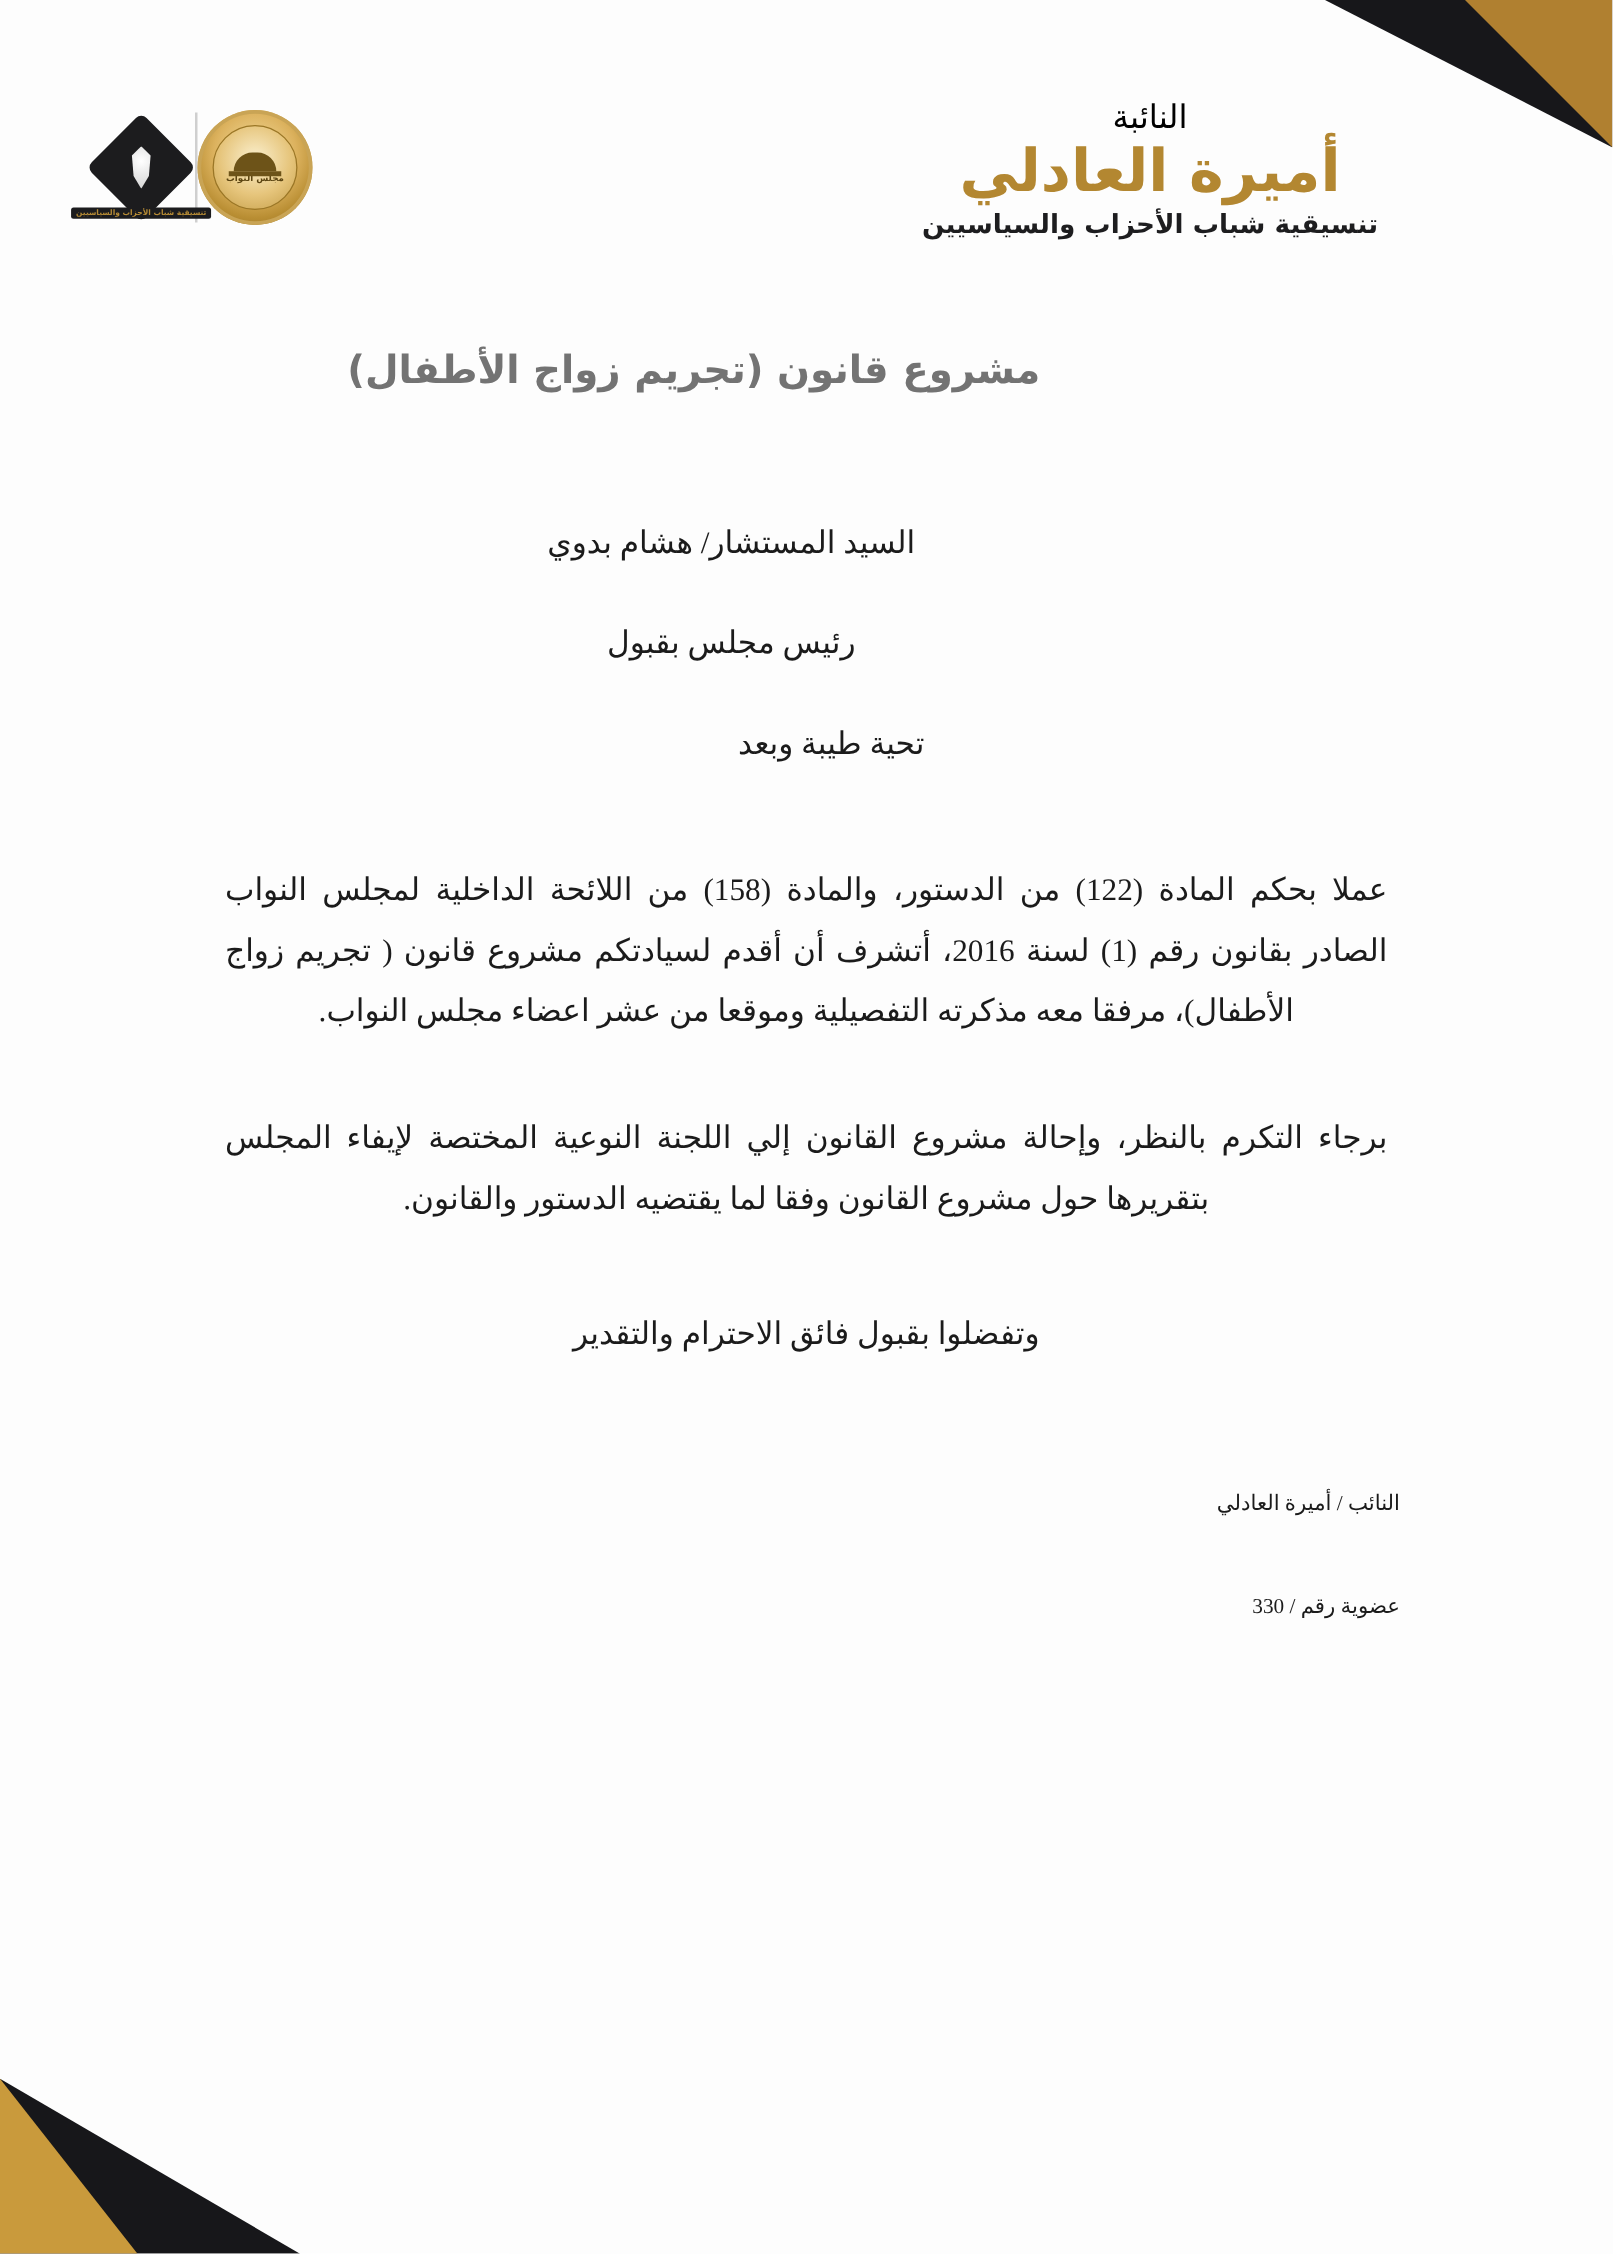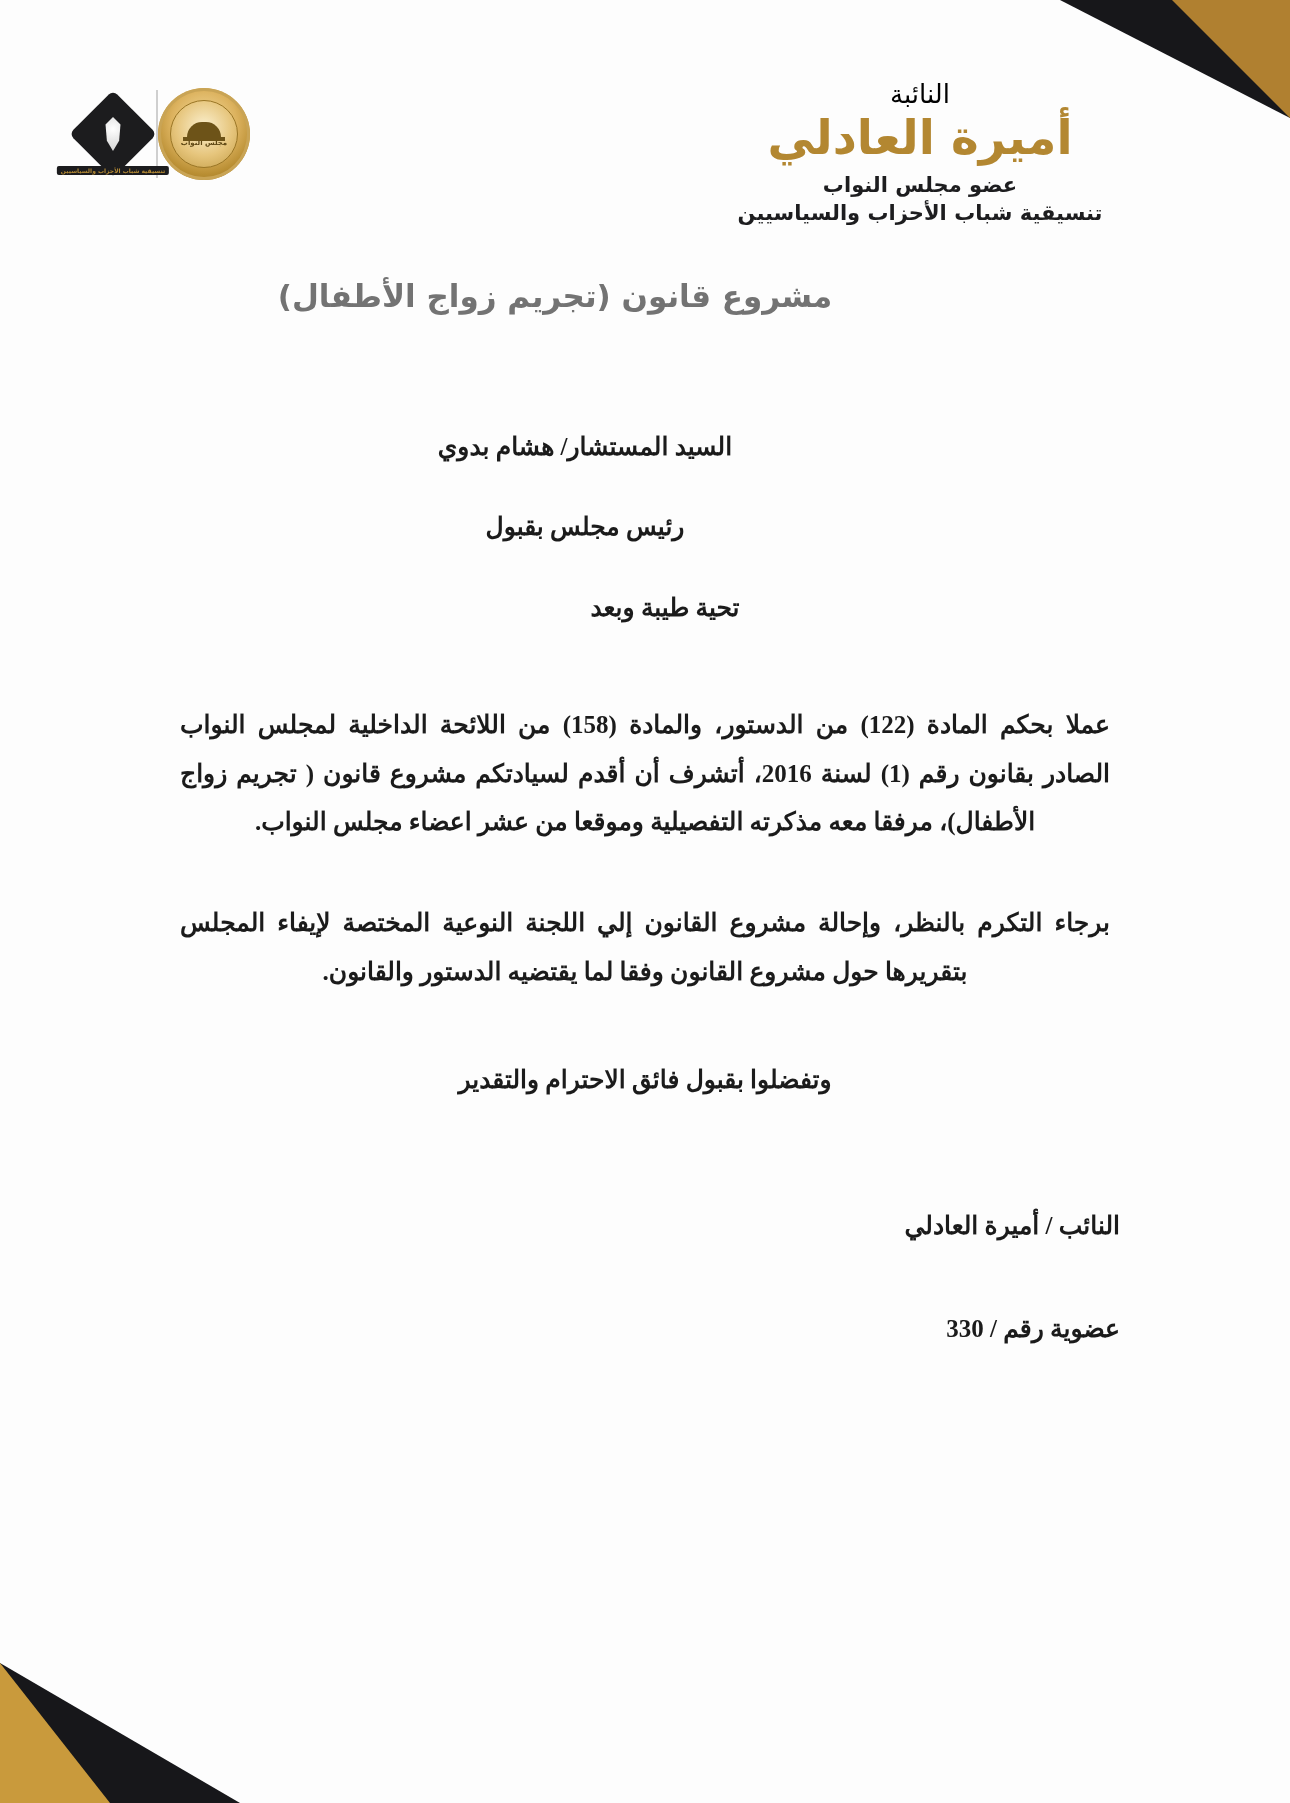--- a/index.html
+++ b/index.html
@@ -221,27 +221,26 @@
     text-align: center;
     font-size: 31px;
     font-weight: bold;
     font-family: "DejaVu Sans", "Liberation Sans", sans-serif;
     color: #737373;
     padding-right: 180px;
   }
 
   .content {
     position: absolute;
-    top: 424px;
+    top: 412px;
     right: 150px;
     left: 150px;
     font-size: 25px;
     line-height: 1.85;
     text-align: right;
-    font-weight: bold;
   }
 
   .addressee {
     text-align: center;
     margin-right: 120px;
     font-size: 25px;
   }
   .addressee p { margin: 0 0 34px 0; }
 
   .greeting {
@@ -264,21 +263,21 @@
 
   .closing {
     text-align: center;
     margin-bottom: 90px;
     font-size: 25px;
   }
 
   .signature {
     text-align: right;
     padding-right: 20px;
-    font-size: 25px;
+    font-size: 17px;
     line-height: 2.6;
   }
   .signature .sig-line { margin-bottom: 38px; }
 </style>
 </head>
 <body>
 
 <div class="page">
 
   <div class="corner-tr">
@@ -289,21 +288,20 @@
   <div class="corner-bl">
     <div class="black"></div>
     <div class="gold"></div>
   </div>
 
   <div class="letterhead">
 
     <div class="titles">
       <div class="line1">النائبة</div>
       <div class="name">أميرة العادلي</div>
-      <div class="role">عضو مجلس النواب</div>
       <div class="role2">تنسيقية شباب الأحزاب والسياسيين</div>
     </div>
 
     <div class="logos">
       <div class="logo-seal">
         <div class="inner">
           <div class="dome"></div>
           <div class="seal-text">مجلس النواب</div>
         </div>
       </div>

